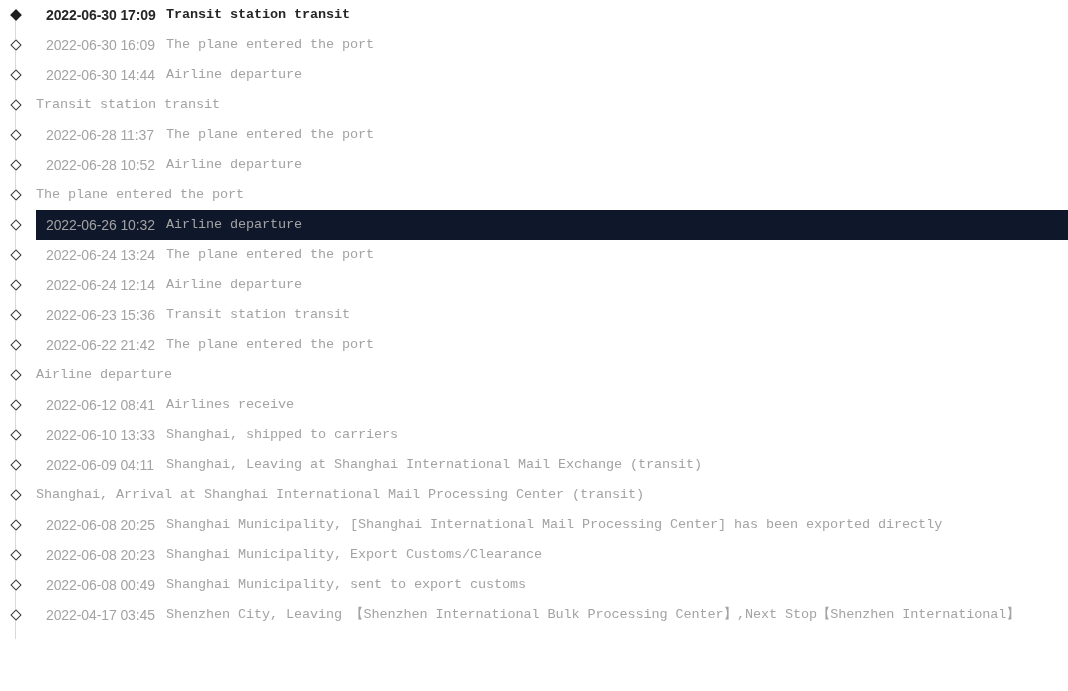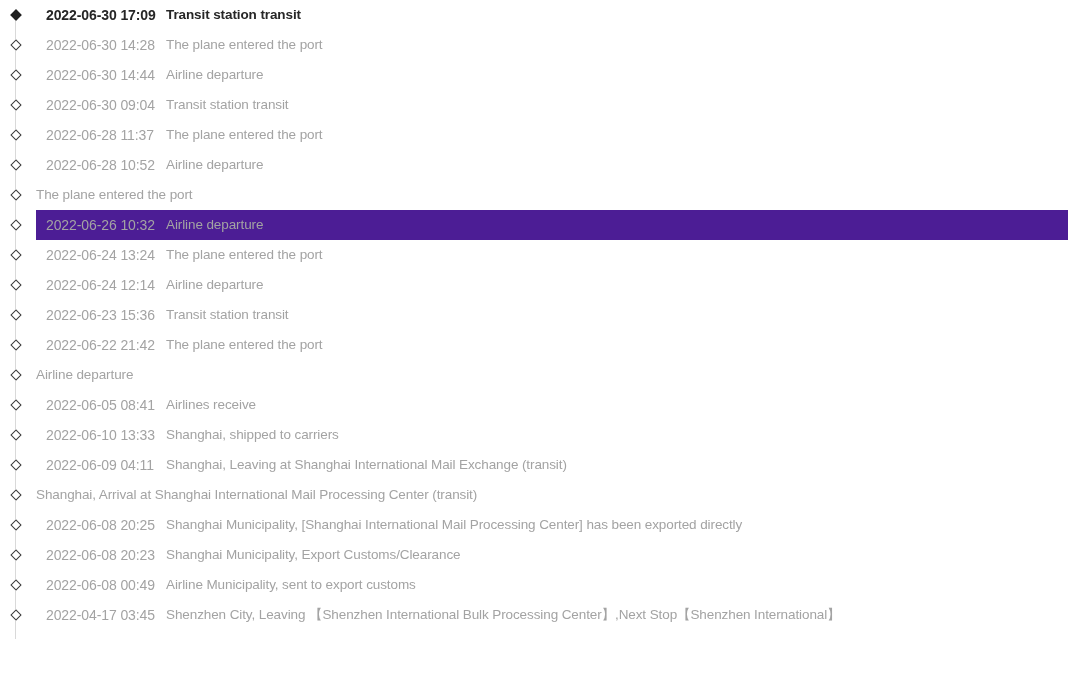--- a/index.html
+++ b/index.html
@@ -68,21 +68,21 @@
     position: absolute;
     left: 36px;
     right: 0;
     top: 0;
     height: 30px;
     display: flex;
     align-items: center;
     z-index: 1;
   }
   .track-row.hovered .row-body {
-    background: #4c1d95;
+    background: #0f172a;
   }
 
   .ts {
     flex: 0 0 auto;
     width: 130px;
     padding-left: 10px;
     box-sizing: border-box;
     font-size: 14px;
     line-height: 30px;
     color: #a3a3a3;
@@ -90,20 +90,21 @@
     letter-spacing: -0.1px;
   }
   .desc {
     flex: 1 1 auto;
     font-size: 13.5px;
     line-height: 30px;
     color: #a3a3a3;
     white-space: nowrap;
     overflow: hidden;
     letter-spacing: -0.1px;
+    font-family: Liberation Mono, monospace;
   }
 
   .track-row.active .ts,
   .track-row.active .desc {
     color: #262626;
     font-weight: 700;
   }
 </style>
 </head>
 <body>
@@ -118,41 +119,40 @@
         <div class="ts">2022-06-30 17:09</div>
         <div class="desc">Transit station transit</div>
       </div>
     </div>
     <div class="track-row">
       <div class="connector"></div>
       <div class="marker-cell">
         <span class="diamond"></span>
       </div>
       <div class="row-body">
-        <div class="ts">2022-06-30 14:28</div>
+        <div class="ts">2022-06-30 16:09</div>
         <div class="desc">The plane entered the port</div>
       </div>
     </div>
     <div class="track-row">
       <div class="connector"></div>
       <div class="marker-cell">
         <span class="diamond"></span>
       </div>
       <div class="row-body">
         <div class="ts">2022-06-30 14:44</div>
         <div class="desc">Airline departure</div>
       </div>
     </div>
     <div class="track-row">
       <div class="connector"></div>
       <div class="marker-cell">
         <span class="diamond"></span>
       </div>
       <div class="row-body">
-        <div class="ts">2022-06-30 09:04</div>
         <div class="desc">Transit station transit</div>
       </div>
     </div>
     <div class="track-row">
       <div class="connector"></div>
       <div class="marker-cell">
         <span class="diamond"></span>
       </div>
       <div class="row-body">
         <div class="ts">2022-06-28 11:37</div>
@@ -236,21 +236,21 @@
       <div class="row-body">
         <div class="desc">Airline departure</div>
       </div>
     </div>
     <div class="track-row">
       <div class="connector"></div>
       <div class="marker-cell">
         <span class="diamond"></span>
       </div>
       <div class="row-body">
-        <div class="ts">2022-06-05 08:41</div>
+        <div class="ts">2022-06-12 08:41</div>
         <div class="desc">Airlines receive</div>
       </div>
     </div>
     <div class="track-row">
       <div class="connector"></div>
       <div class="marker-cell">
         <span class="diamond"></span>
       </div>
       <div class="row-body">
         <div class="ts">2022-06-10 13:33</div>
@@ -296,21 +296,21 @@
         <div class="desc">Shanghai Municipality, Export Customs/Clearance</div>
       </div>
     </div>
     <div class="track-row">
       <div class="connector"></div>
       <div class="marker-cell">
         <span class="diamond"></span>
       </div>
       <div class="row-body">
         <div class="ts">2022-06-08 00:49</div>
-        <div class="desc">Airline Municipality, sent to export customs</div>
+        <div class="desc">Shanghai Municipality, sent to export customs</div>
       </div>
     </div>
     <div class="track-row">
       <div class="connector"></div>
       <div class="marker-cell">
         <span class="diamond"></span>
       </div>
       <div class="row-body">
         <div class="ts">2022-04-17 03:45</div>
         <div class="desc">Shenzhen City, Leaving 【Shenzhen International Bulk Processing Center】,Next Stop【Shenzhen International】</div>

